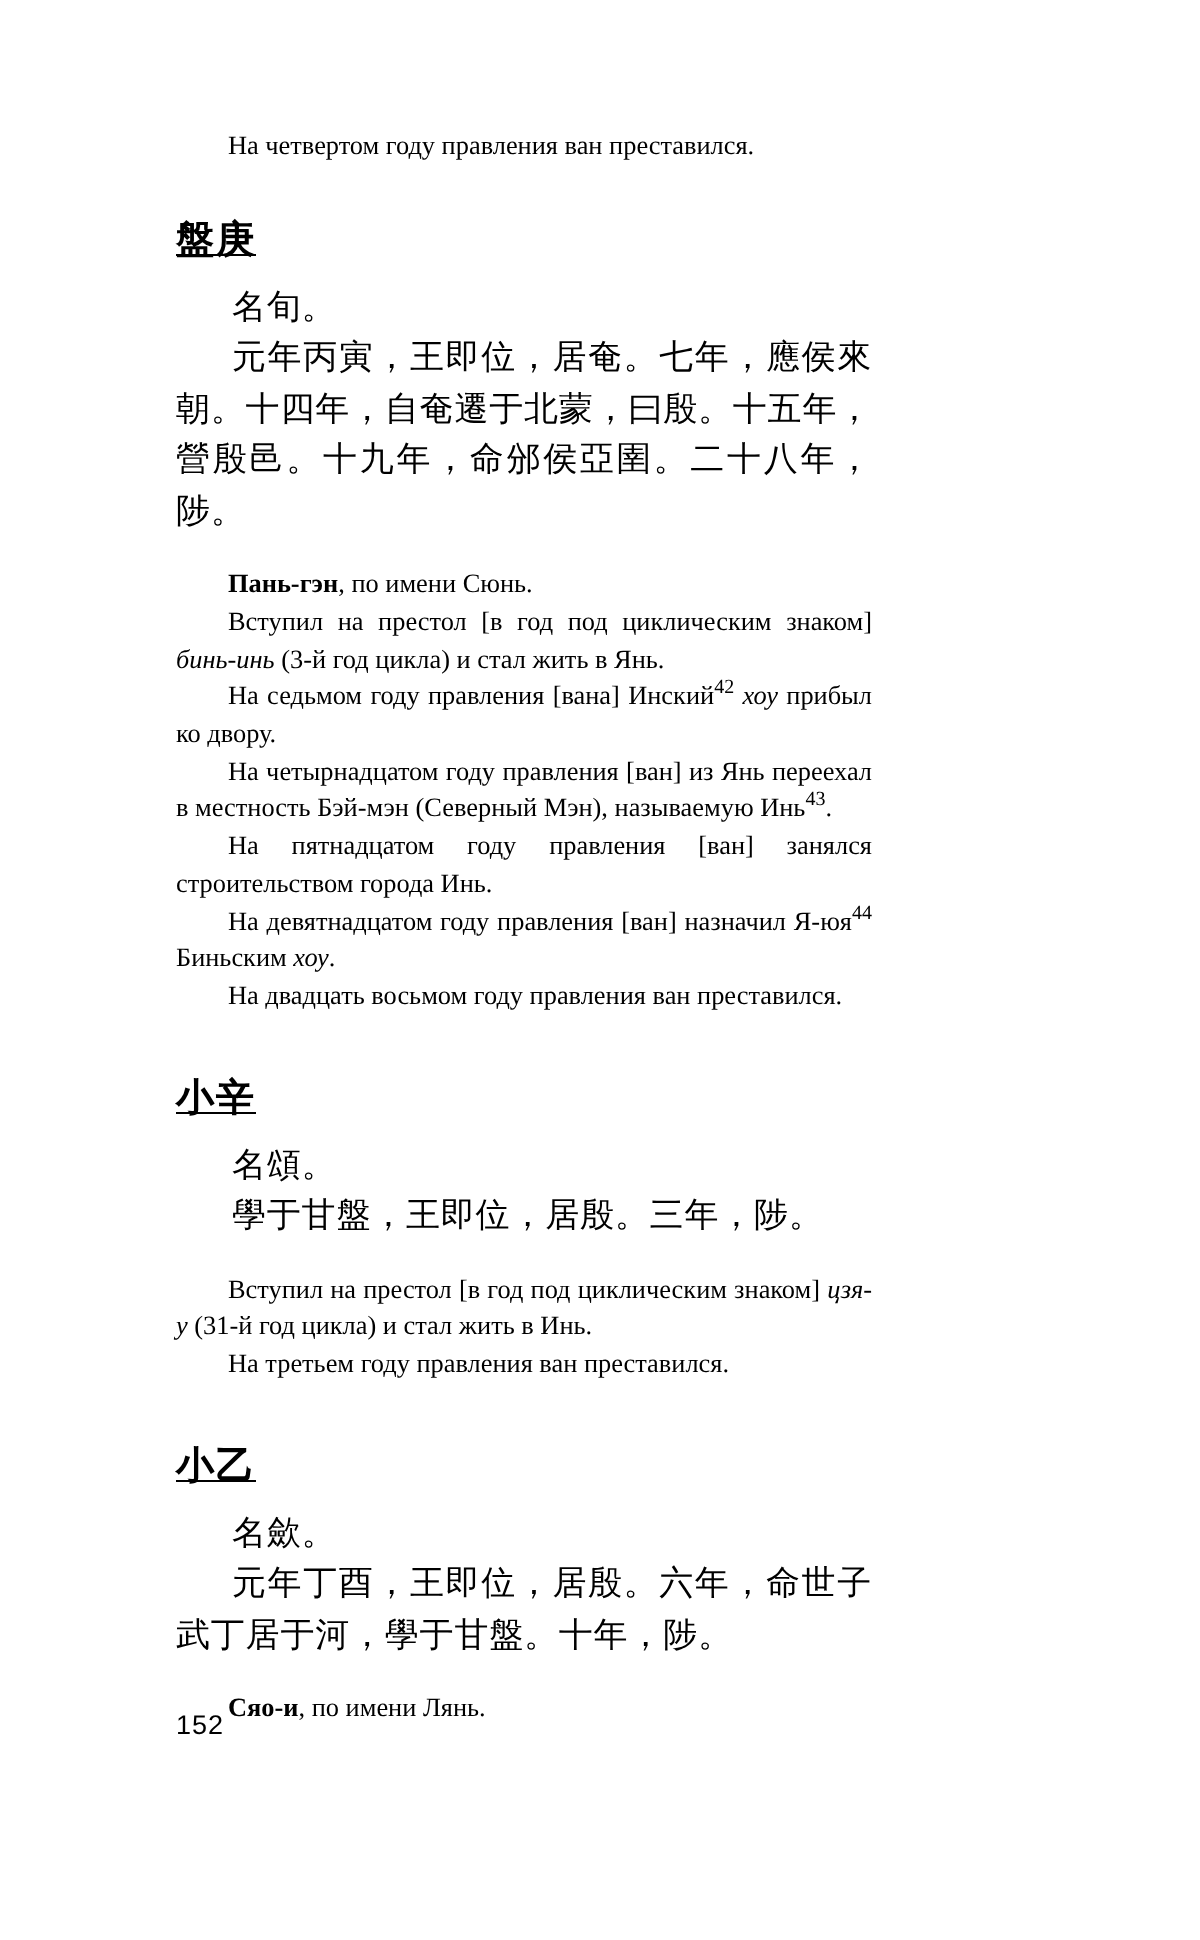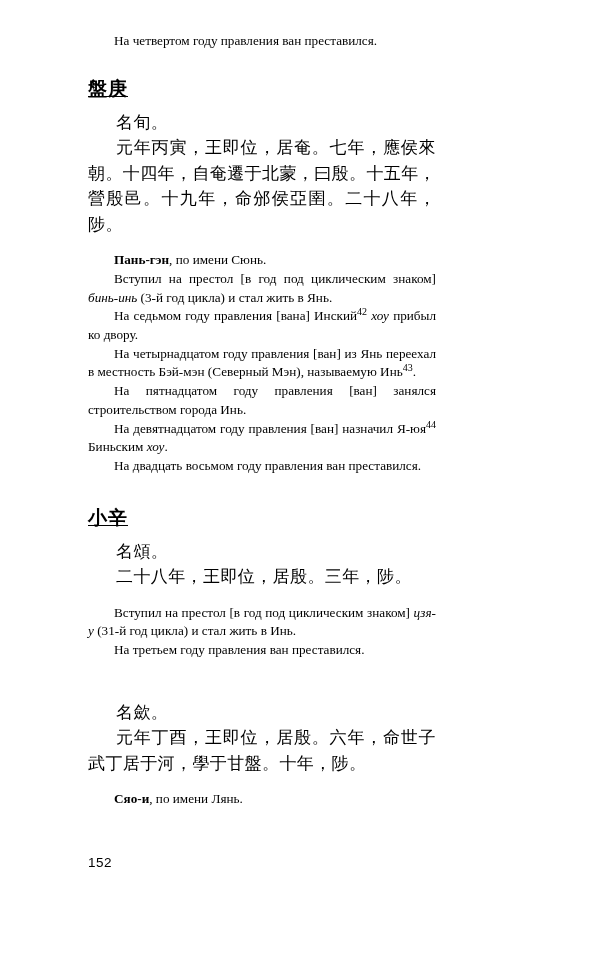--- a/index.html
+++ b/index.html
@@ -14,21 +14,21 @@
     color: #000000;
     position: relative;
     overflow: hidden;
   }
   .page {
     position: absolute;
     left: 0; top: 0;
     width: 504px;
     height: 970px;
     box-sizing: border-box;
-    padding: 32px 68px 0 88px;
+    padding: 64px 68px 0 88px;
   }
   .block { margin: 0; }
 
   p.para {
     margin: 0;
     font-size: 13.2px;
     line-height: 1.42;
     text-align: justify;
     text-indent: 26px;
     hyphens: auto;
@@ -105,33 +105,34 @@
 
     <p class="para">На двадцать восьмом году правления ван преставился.</p>
   </div>
 
   <div class="sp-6"></div>
 
   <div class="block">
     <p class="cn-head">小辛</p>
     <div class="sp-2"></div>
     <p class="cn-text cn-indent">名頌。</p>
-    <p class="cn-text cn-indent">二十八年，王即位，居殷。三年，陟。</p>
+    <p class="cn-text cn-indent">學于甘盤，王即位，居殷。三年，陟。</p>
 
     <div class="sp-3"></div>
 
 
     <p class="para"><span>Вступил на престол [в год под циклическим знаком] </span><i class="it">цзя-у</i><span> (31-й год цикла) и стал жить в Инь.</span></p>
 
     <p class="para">На третьем году правления ван преставился.</p>
   </div>
 
   <div class="sp-6"></div>
 
   <div class="block">
+    <p class="cn-head">小乙</p>
     <div class="sp-2"></div>
     <p class="cn-text cn-indent">名歛。</p>
     <p class="cn-text cn-indent">元年丁酉，王即位，居殷。六年，命世子武丁居于河，學于甘盤。十年，陟。</p>
 
     <div class="sp-3"></div>
 
     <p class="para"><b class="name">Сяо-и</b><span>, по имени Лянь.</span></p>
   </div>
 
   <div class="folio">152</div>

